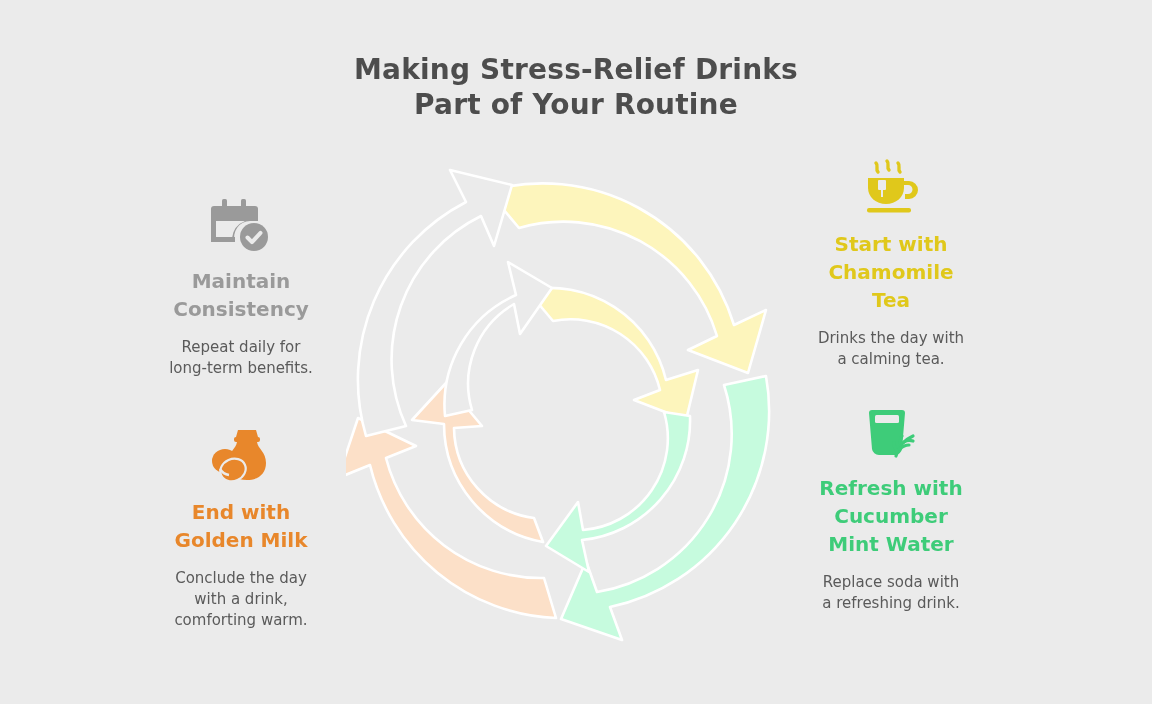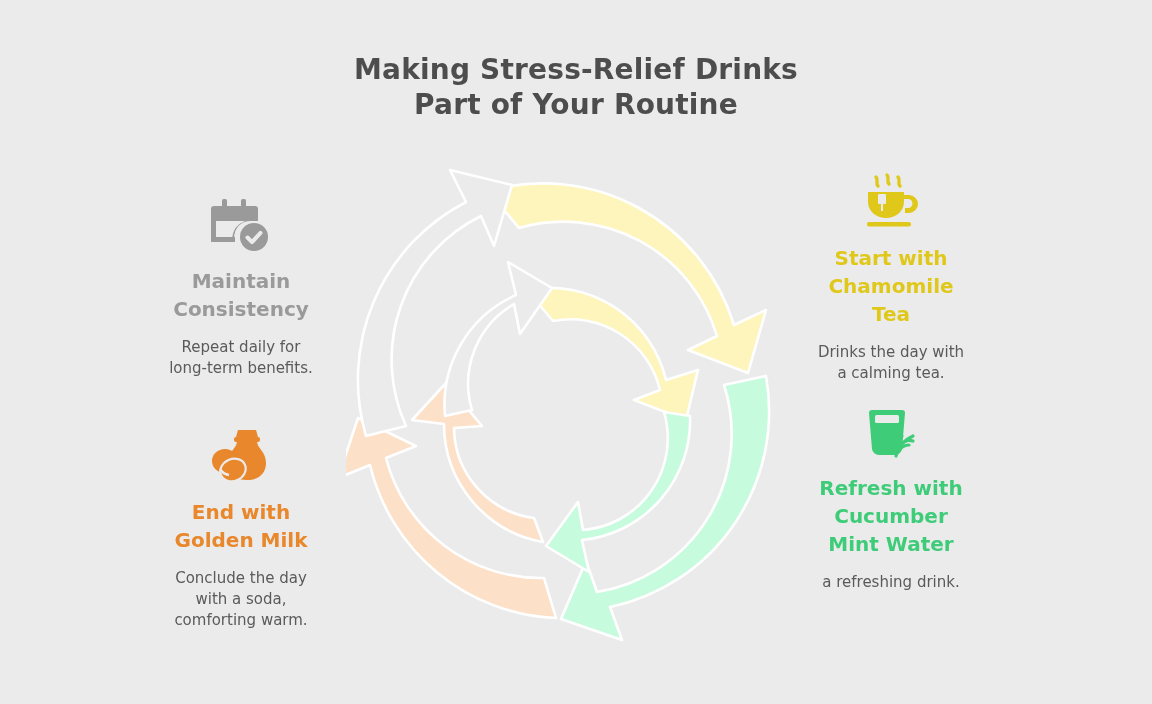--- a/index.html
+++ b/index.html
@@ -204,26 +204,26 @@
       <path d="M10 41 a13 13 0 0 0 9 6" fill="none" stroke="#ebebeb" stroke-width="2.4"></path>
       <ellipse cx="23" cy="42" rx="13" ry="11" transform="rotate(-24 23 42)" fill="none" stroke="#ebebeb" stroke-width="2.2"></ellipse>
     </svg>
   </div>
   <div class="item-heading h-orange">
     <span class="hl">End with</span>
     <span class="hl">Golden Milk</span>
   </div>
   <div class="item-body">
     <span class="bl">Conclude the day</span>
-    <span class="bl">with a soda,</span>
+    <span class="bl">with a drink,</span>
     <span class="bl">comforting warm.</span>
   </div>
 </div>
 
-<div class="col-right item-tr" style="position:absolute; top:170px;">
+<div class="col-right item-tr" style="position:absolute; top:156px;">
   <div class="icon-wrap">
     <svg width="66" height="60" viewBox="0 0 66 60" xmlns="http://www.w3.org/2000/svg">
       <g fill="none" stroke="#e0c81b" stroke-width="3.4" stroke-linecap="round">
         <path d="M20 14 c-3 -3 1 -6 -2 -9"></path>
         <path d="M31 12 c-3 -3 1 -6 -2 -9"></path>
         <path d="M42 14 c-3 -3 1 -6 -2 -9"></path>
       </g>
       <g fill="#e0c81b">
         <path d="M10 20 h36 v10 c0 9 -8 16 -18 16 c-10 0 -18 -7 -18 -16 z"></path>
         <path d="M46 23 h5 a9 9 0 0 1 0 18 h-4 v-5 h3 a4.5 4.5 0 0 0 0 -9 h-4 z"></path>
@@ -260,15 +260,16 @@
       </g>
       <path d="M36 52 c2 -9 8 -16 17 -20" fill="none" stroke="#ebebeb" stroke-width="1" opacity="0"></path>
     </svg>
   </div>
   <div class="item-heading h-green">
     <span class="hl">Refresh with</span>
     <span class="hl">Cucumber</span>
     <span class="hl">Mint Water</span>
   </div>
   <div class="item-body">
+    <span class="bl">Replace soda with</span>
     <span class="bl">a refreshing drink.</span>
   </div>
 </div>
 
 </body></html>

